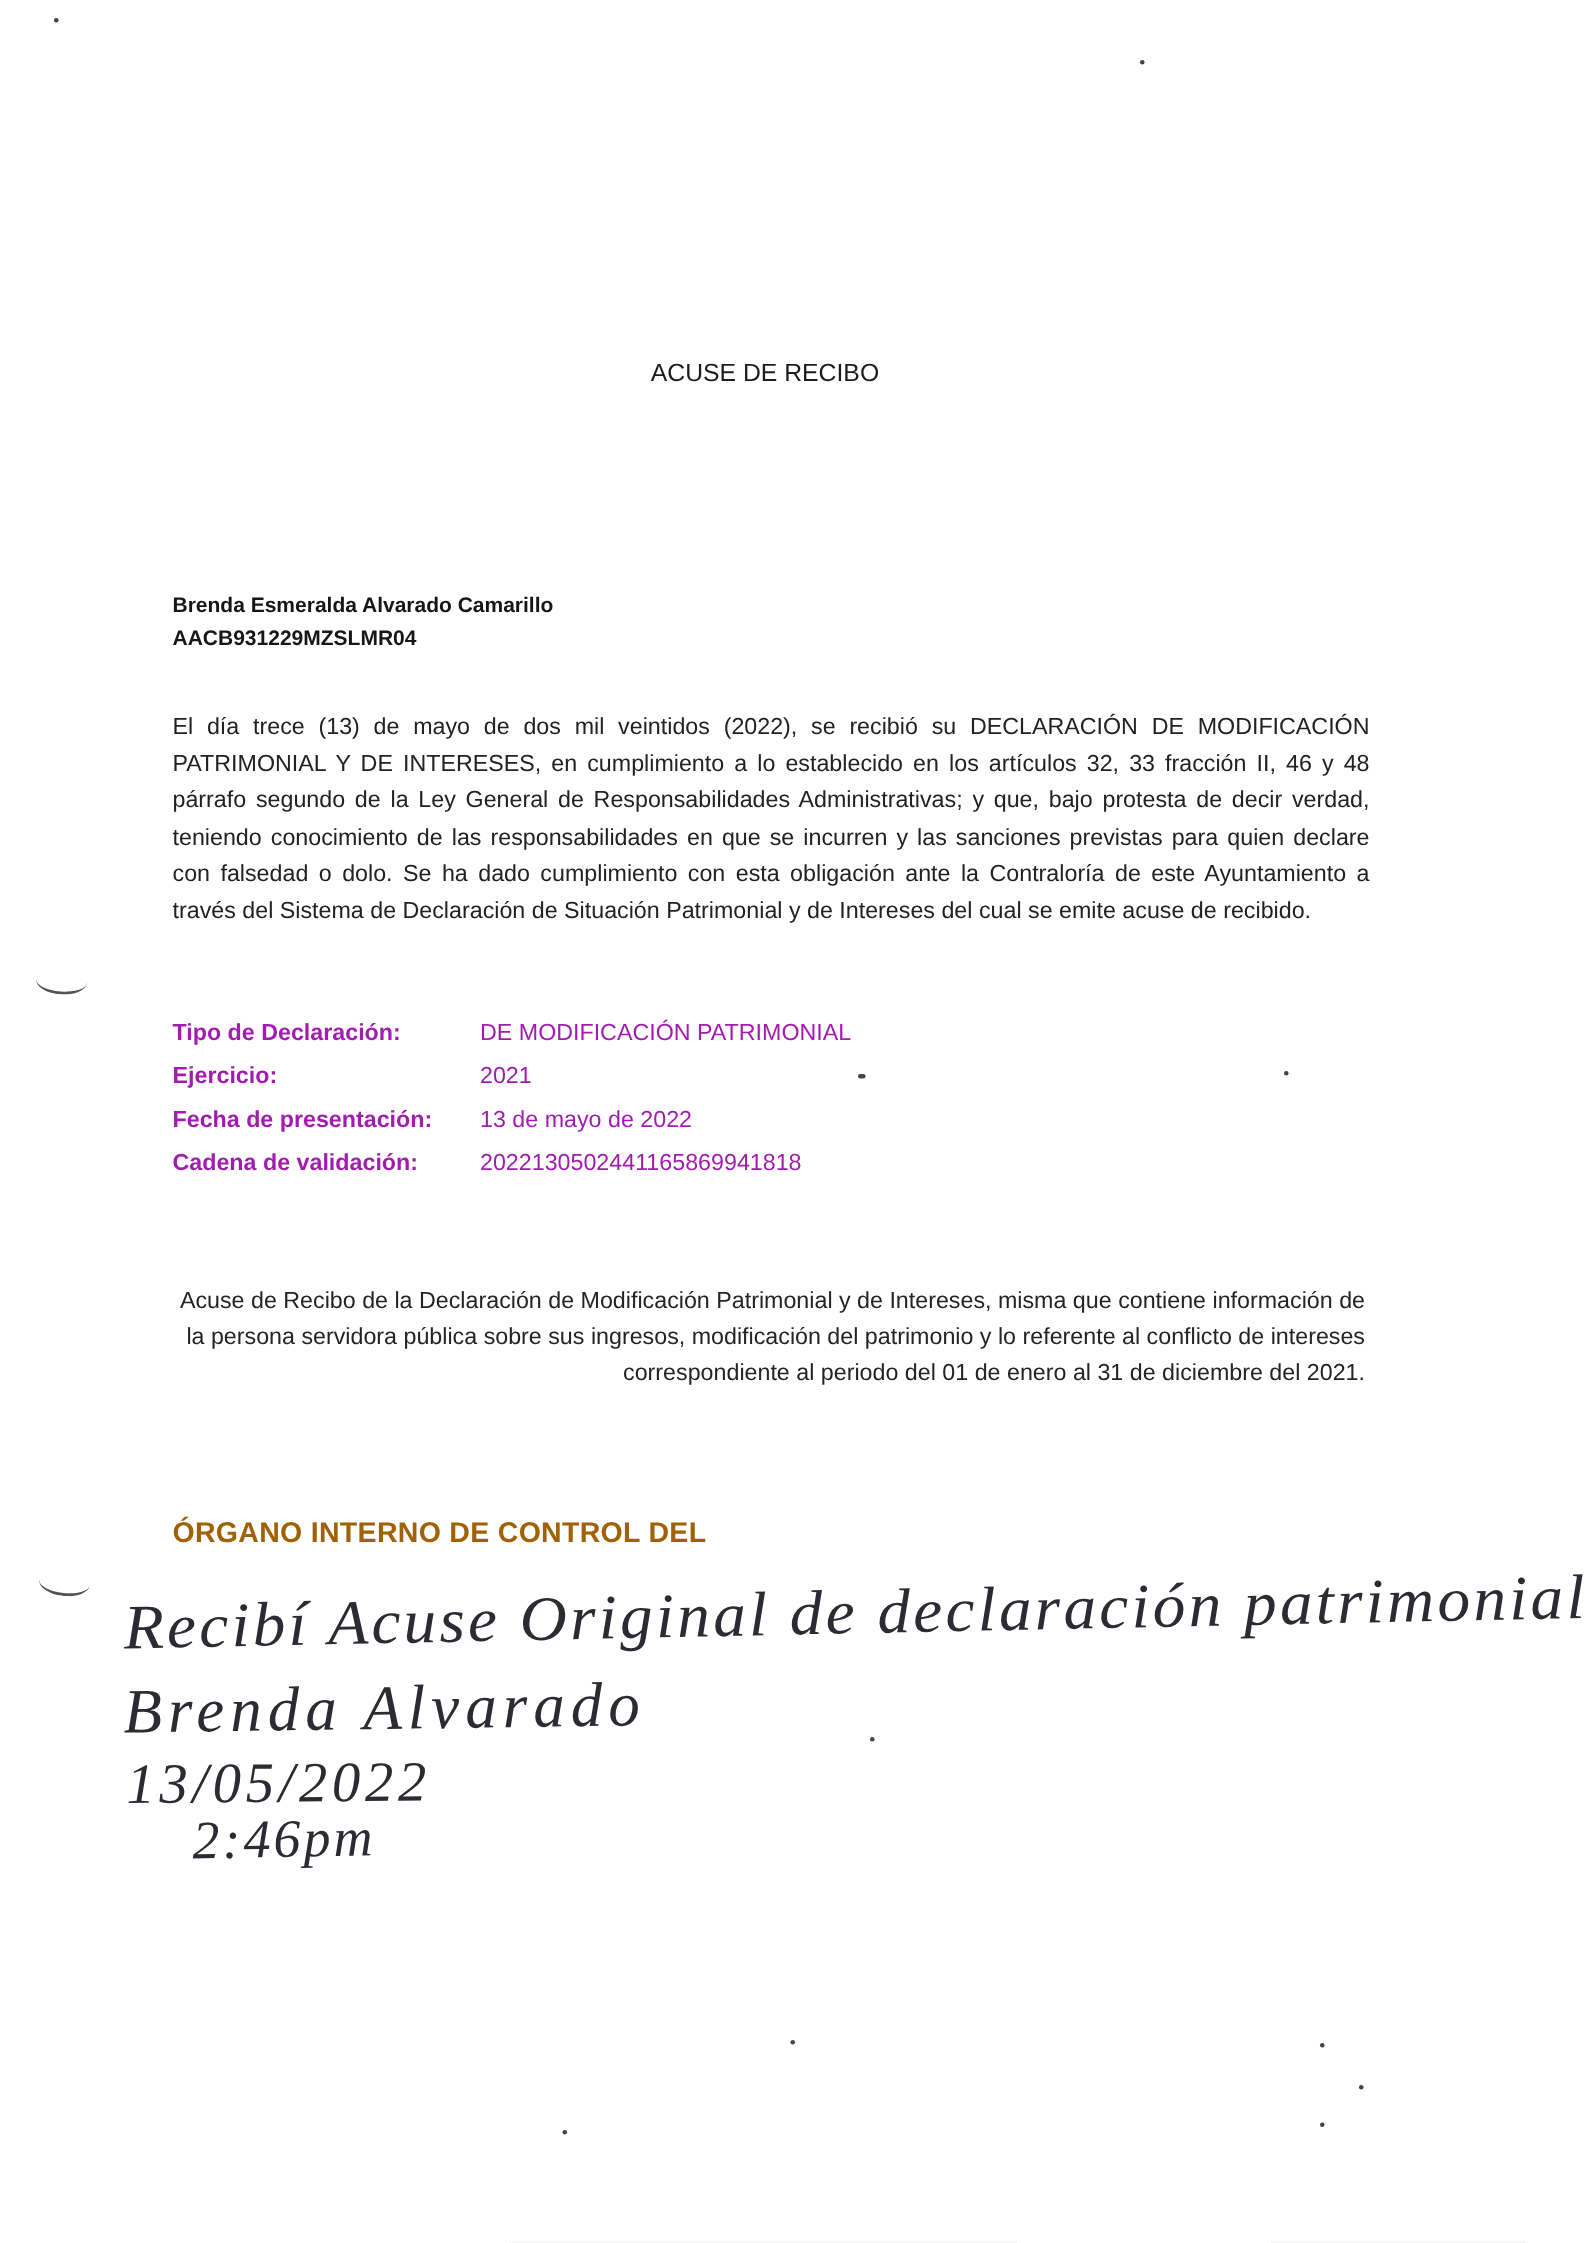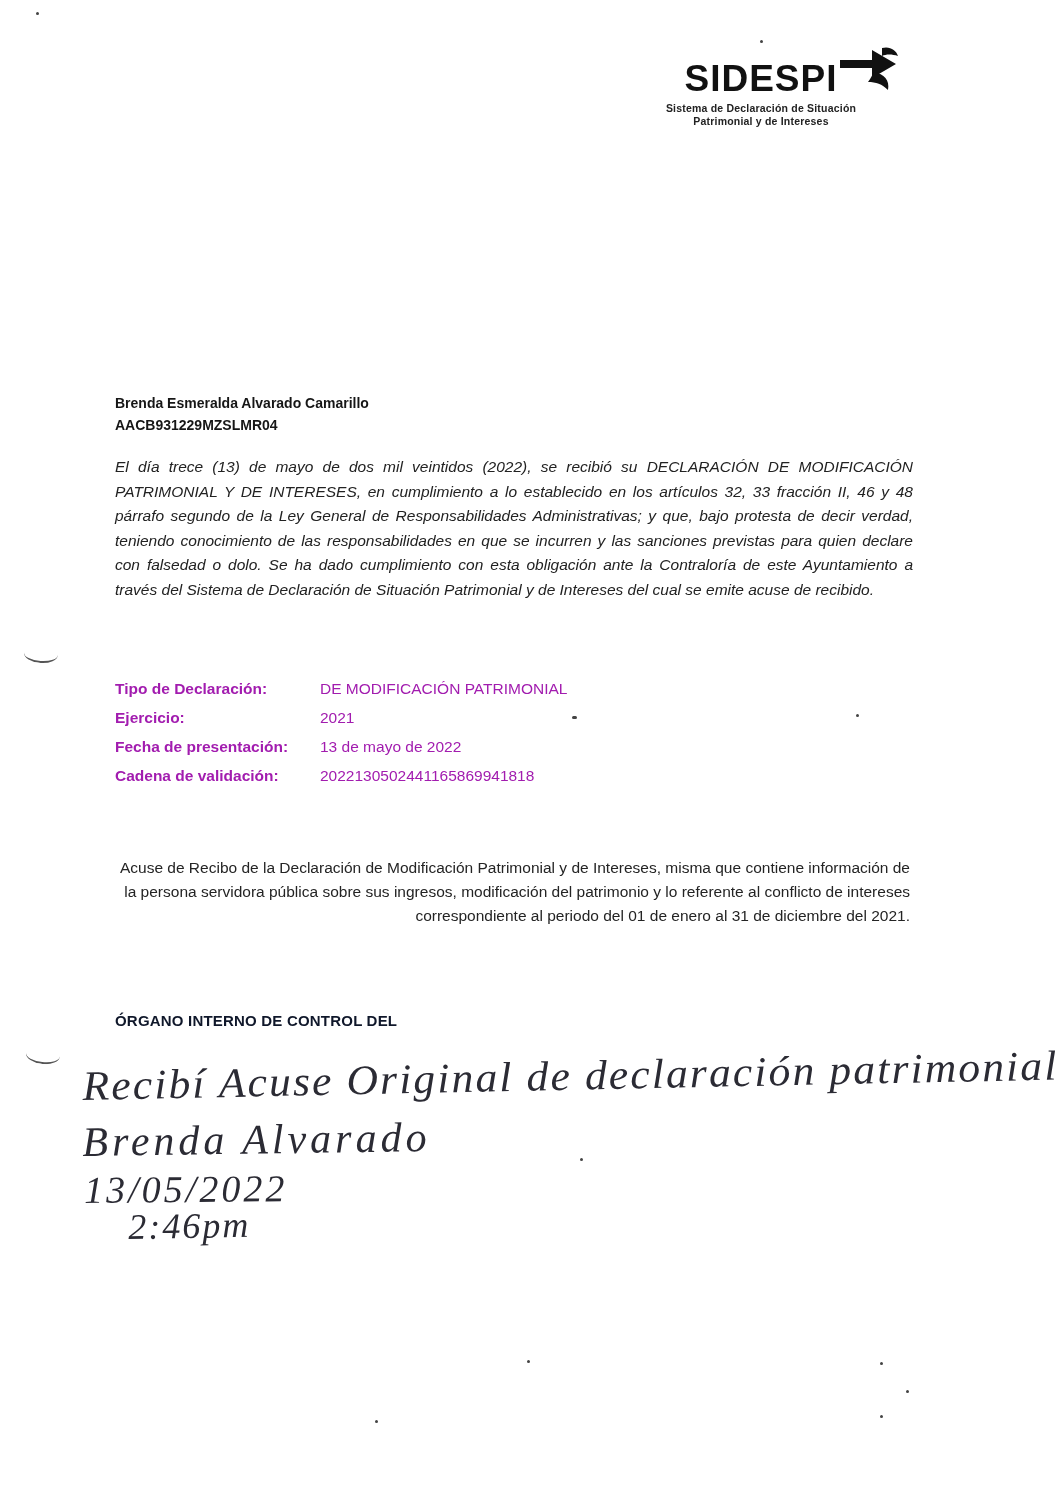--- a/index.html
+++ b/index.html
@@ -73,28 +73,27 @@
     left: 115px;
     font-size: 14px;
     font-weight: bold;
     line-height: 22px;
     color: #161616;
   }
 
   
   .body-par {
     position: absolute;
-    top: 455px;
+    top: 473px;
     left: 115px;
     width: 798px;
     font-size: 15.5px;
     line-height: 24.5px;
     text-align: justify;
     color: #222;
-    font-style: italic;
   }
 
   
   .fields {
     position: absolute;
     top: 678px;
     left: 115px;
     width: 700px;
     font-size: 15.5px;
     color: #a21caf;
@@ -124,23 +123,23 @@
     line-height: 24px;
     text-align: right;
     color: #242424;
   }
 
   
   .organ-heading {
     position: absolute;
     top: 1012px;
     left: 115px;
-    font-size: 15px;
-    font-weight: bold;
-    color: #0f172a;
+    font-size: 19px;
+    font-weight: bold;
+    color: #a16207;
     letter-spacing: 0.2px;
   }
 
   
   .hand {
     position: absolute;
     font-family: cursive;
     font-style: italic;
     color: #2b2b34;
     white-space: nowrap;
@@ -195,38 +194,23 @@
     position: absolute;
     background: #444;
     border-radius: 50%;
   }
 </style>
 </head>
 <body>
 
 <div class="page">
 
-  <div class="logo">
-    <div class="logo-row">
-      <span class="logo-word">SIDESPI</span>
-      <span class="logo-icon">
-        <svg viewBox="0 0 62 52" width="62" height="52" xmlns="http://www.w3.org/2000/svg">
-          <path d="M2 16 L34 16 L34 6 L58 20 L34 34 L34 24 L2 24 Z" fill="#111"></path>
-          <path d="M36 28 C46 30 52 36 50 46 C44 40 38 38 30 38 C33 34 34 31 36 28 Z" fill="#111"></path>
-          <path d="M44 4 C52 2 58 6 60 12 C54 10 48 10 44 12 Z" fill="#111"></path>
-        </svg>
-      </span>
-    </div>
-    <div class="logo-tagline">
-      <div>Sistema de Declaración de Situación</div>
-      <div>Patrimonial y de Intereses</div>
-    </div>
-  </div>
 
   <div class="doc-title">
+    <div>ACUSE DE RECIBO</div>
   </div>
 
   <div class="recipient">
     <div>Brenda Esmeralda Alvarado Camarillo</div>
     <div>AACB931229MZSLMR04</div>
   </div>
 
   <div class="body-par">El día trece (13) de mayo de dos mil veintidos (2022), se recibió su DECLARACIÓN DE MODIFICACIÓN PATRIMONIAL Y DE INTERESES, en cumplimiento a lo establecido en los artículos 32, 33 fracción II, 46 y 48 párrafo segundo de la Ley General de Responsabilidades Administrativas; y que, bajo protesta de decir verdad, teniendo conocimiento de las responsabilidades en que se incurren y las sanciones previstas para quien declare con falsedad o dolo. Se ha dado cumplimiento con esta obligación ante la Contraloría de este Ayuntamiento a través del Sistema de Declaración de Situación Patrimonial y de Intereses del cual se emite acuse de recibido.</div>
 
   <div class="fields">

